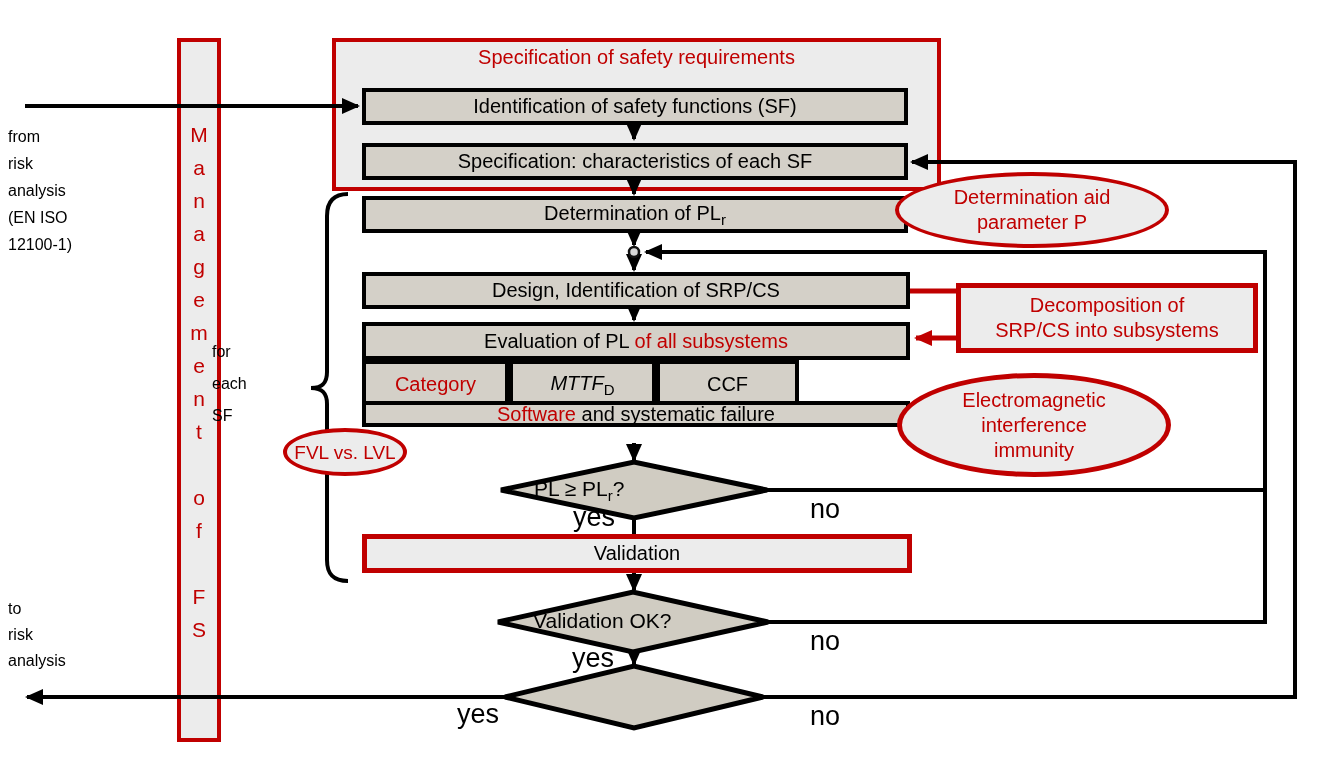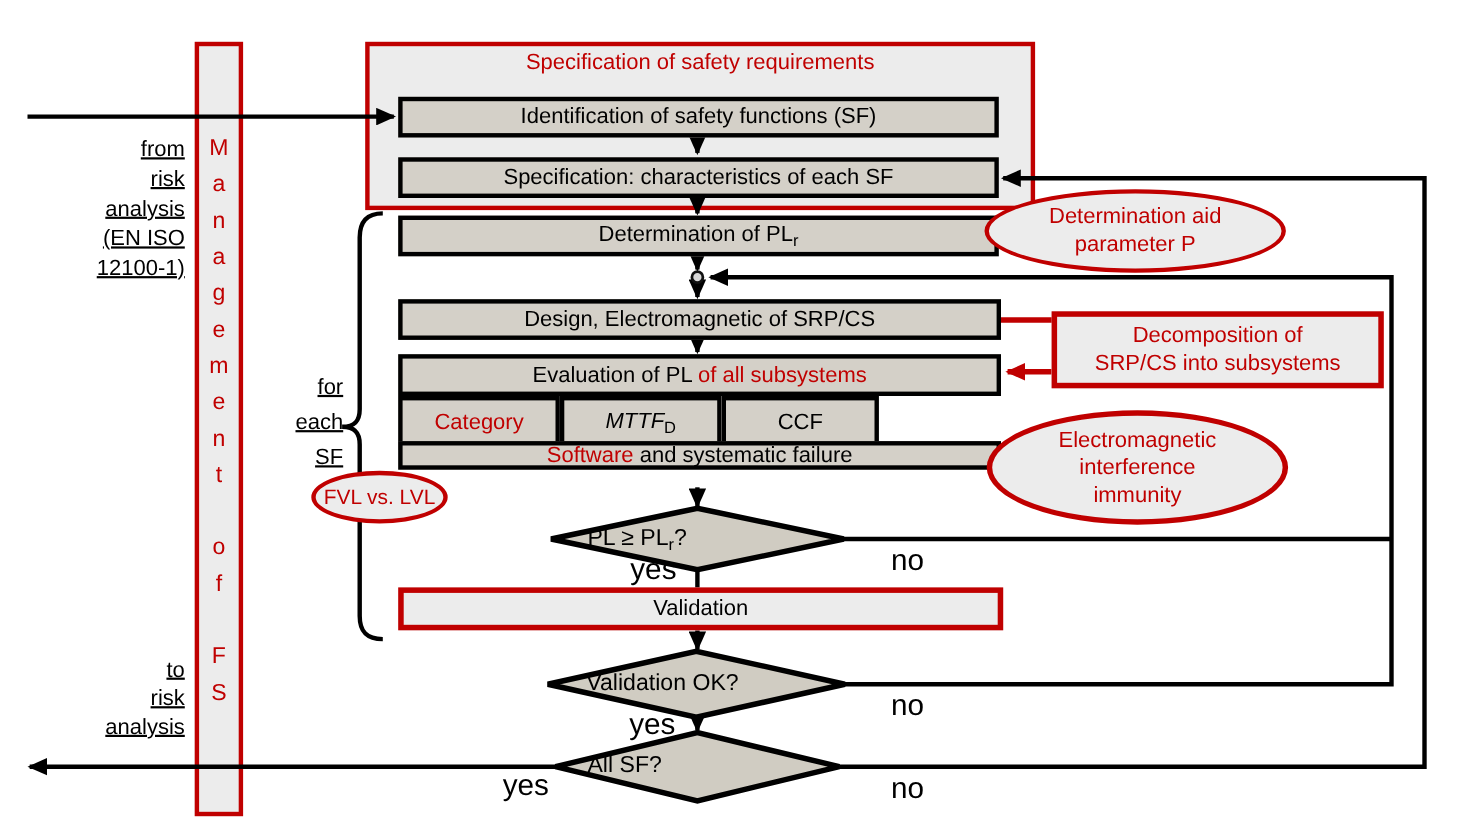--- a/index.html
+++ b/index.html
@@ -24,21 +24,21 @@
         justify-content:center;font-size:20px;text-align:center;}
   .redbox{border:5px solid var(--red,#c00000);background:var(--panel,#ececec);display:flex;
         align-items:center;justify-content:center;font-size:20px;text-align:center;}
   .ellipse{border-radius:50%;background:var(--panel,#ececec);display:flex;align-items:center;
         justify-content:center;color:var(--red,#c00000);font-size:20px;line-height:25px;
         text-align:center;white-space:pre-line;}
   .e4{border:4px solid var(--red,#c00000);} .e5{border:5px solid var(--red,#c00000);}
   .cellrow{display:flex;}
   .cell{border:4px solid #000;background:var(--boxfill,#d4d0c8);display:flex;align-items:center;
         justify-content:center;font-size:20px;height:41px;}
-  .sidetext{font-size:20px;text-align:right;white-space:pre-line;text-decoration:underline;}
+  .sidetext{font-size:16px;text-align:left;white-space:pre-line;}
   .lbl{width:60px;text-align:right;font-size:27px;}
   .dtext{width:200px;text-align:left;font-size:21px;}
   .rd{color:var(--red,#c00000);}
   .it{font-style:italic;}
   .sb{font-size:15px;vertical-align:-5px;}
 </style>
 </head>
 <body>
 
 <div class="canvas">
@@ -123,21 +123,21 @@
   <div class="abs z2 pbox" style="left:362px;top:88px;width:546px;height:37px;">
     <span>Identification of safety functions (SF)</span>
   </div>
   <div class="abs z2 pbox" style="left:362px;top:143px;width:546px;height:37px;">
     <span>Specification: characteristics of each SF</span>
   </div>
   <div class="abs z2 pbox" style="left:362px;top:196px;width:546px;height:37px;">
     <span><span>Determination of PL</span><span class="sb">r</span></span>
   </div>
   <div class="abs z2 pbox" style="left:362px;top:272px;width:548px;height:37px;">
-    <span>Design, Electromagnetic of SRP/CS</span>
+    <span>Design, Identification of SRP/CS</span>
   </div>
   <div class="abs z2 pbox" style="left:362px;top:322px;width:548px;height:38px;">
     <span><span>Evaluation of PL </span><span class="rd">of all subsystems</span></span>
   </div>
   <div class="abs z2 cellrow" style="left:362px;top:360px;width:548px;">
     <div class="cell rd" style="width:139px;">
       <span>Category</span>
       </div>
     <div class="cell" style="width:139px;">
       <span><span class="it">MTTF</span><span class="sb">D</span></span>
@@ -150,21 +150,20 @@
     <span><span class="rd">Software</span><span> and systematic failure</span></span>
   </div>
   <div class="abs z2 redbox" style="left:362px;top:534px;width:550px;height:39px;">
     <span>Validation</span>
   </div>
 
   <div class="abs z2 dtext" style="left:534px;top:477px;">
     <span>PL ≥ PL</span><span class="sb">r</span><span>?</span>
   </div>
   <div class="abs z2 dtext" style="left:533px;top:609px;">Validation OK?</div>
-  <div class="abs z2 dtext" style="left:534px;top:684px;">All SF?</div>
 
   <div class="abs z2 lbl" style="left:555px;top:502px;">yes</div>
   <div class="abs z2 lbl" style="left:780px;top:494px;">no</div>
   <div class="abs z2 lbl" style="left:554px;top:643px;">yes</div>
   <div class="abs z2 lbl" style="left:780px;top:626px;">no</div>
   <div class="abs z2 lbl" style="left:439px;top:699px;">yes</div>
   <div class="abs z2 lbl" style="left:780px;top:701px;">no</div>
 
   <div class="abs z3 ellipse e4" style="left:895px;top:172px;width:274px;height:76px;">Determination aid
 parameter P</div>

